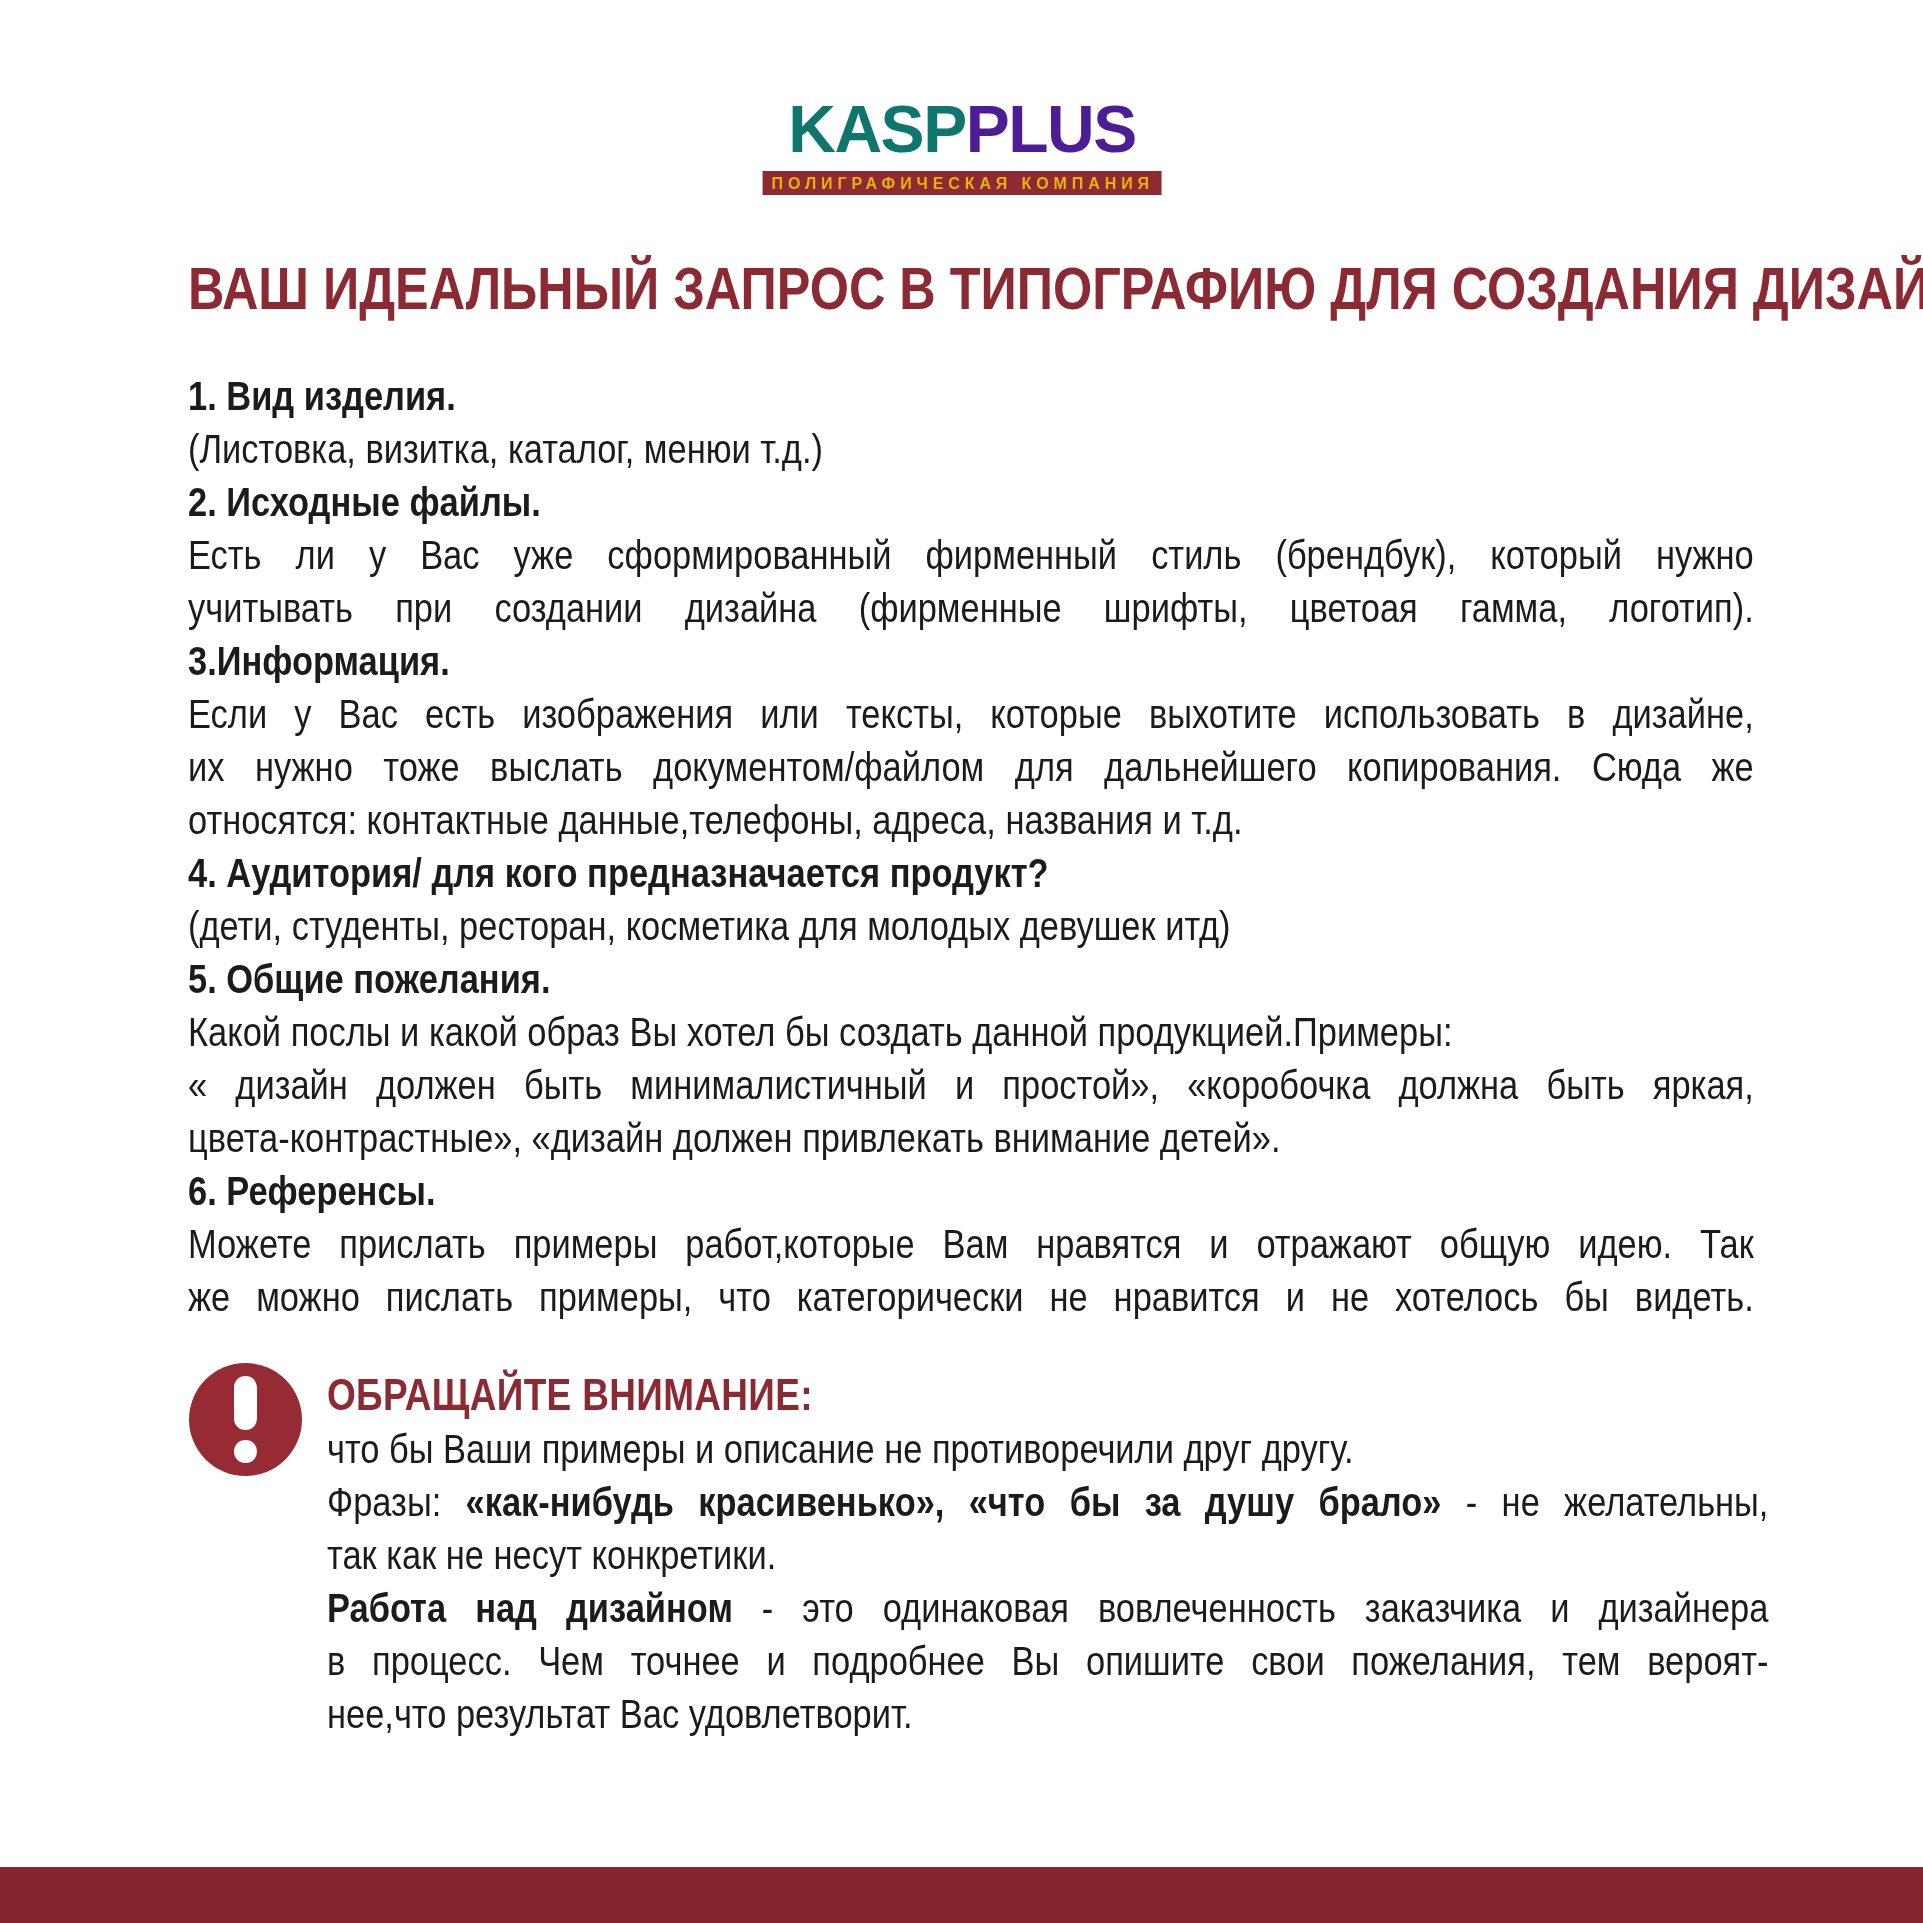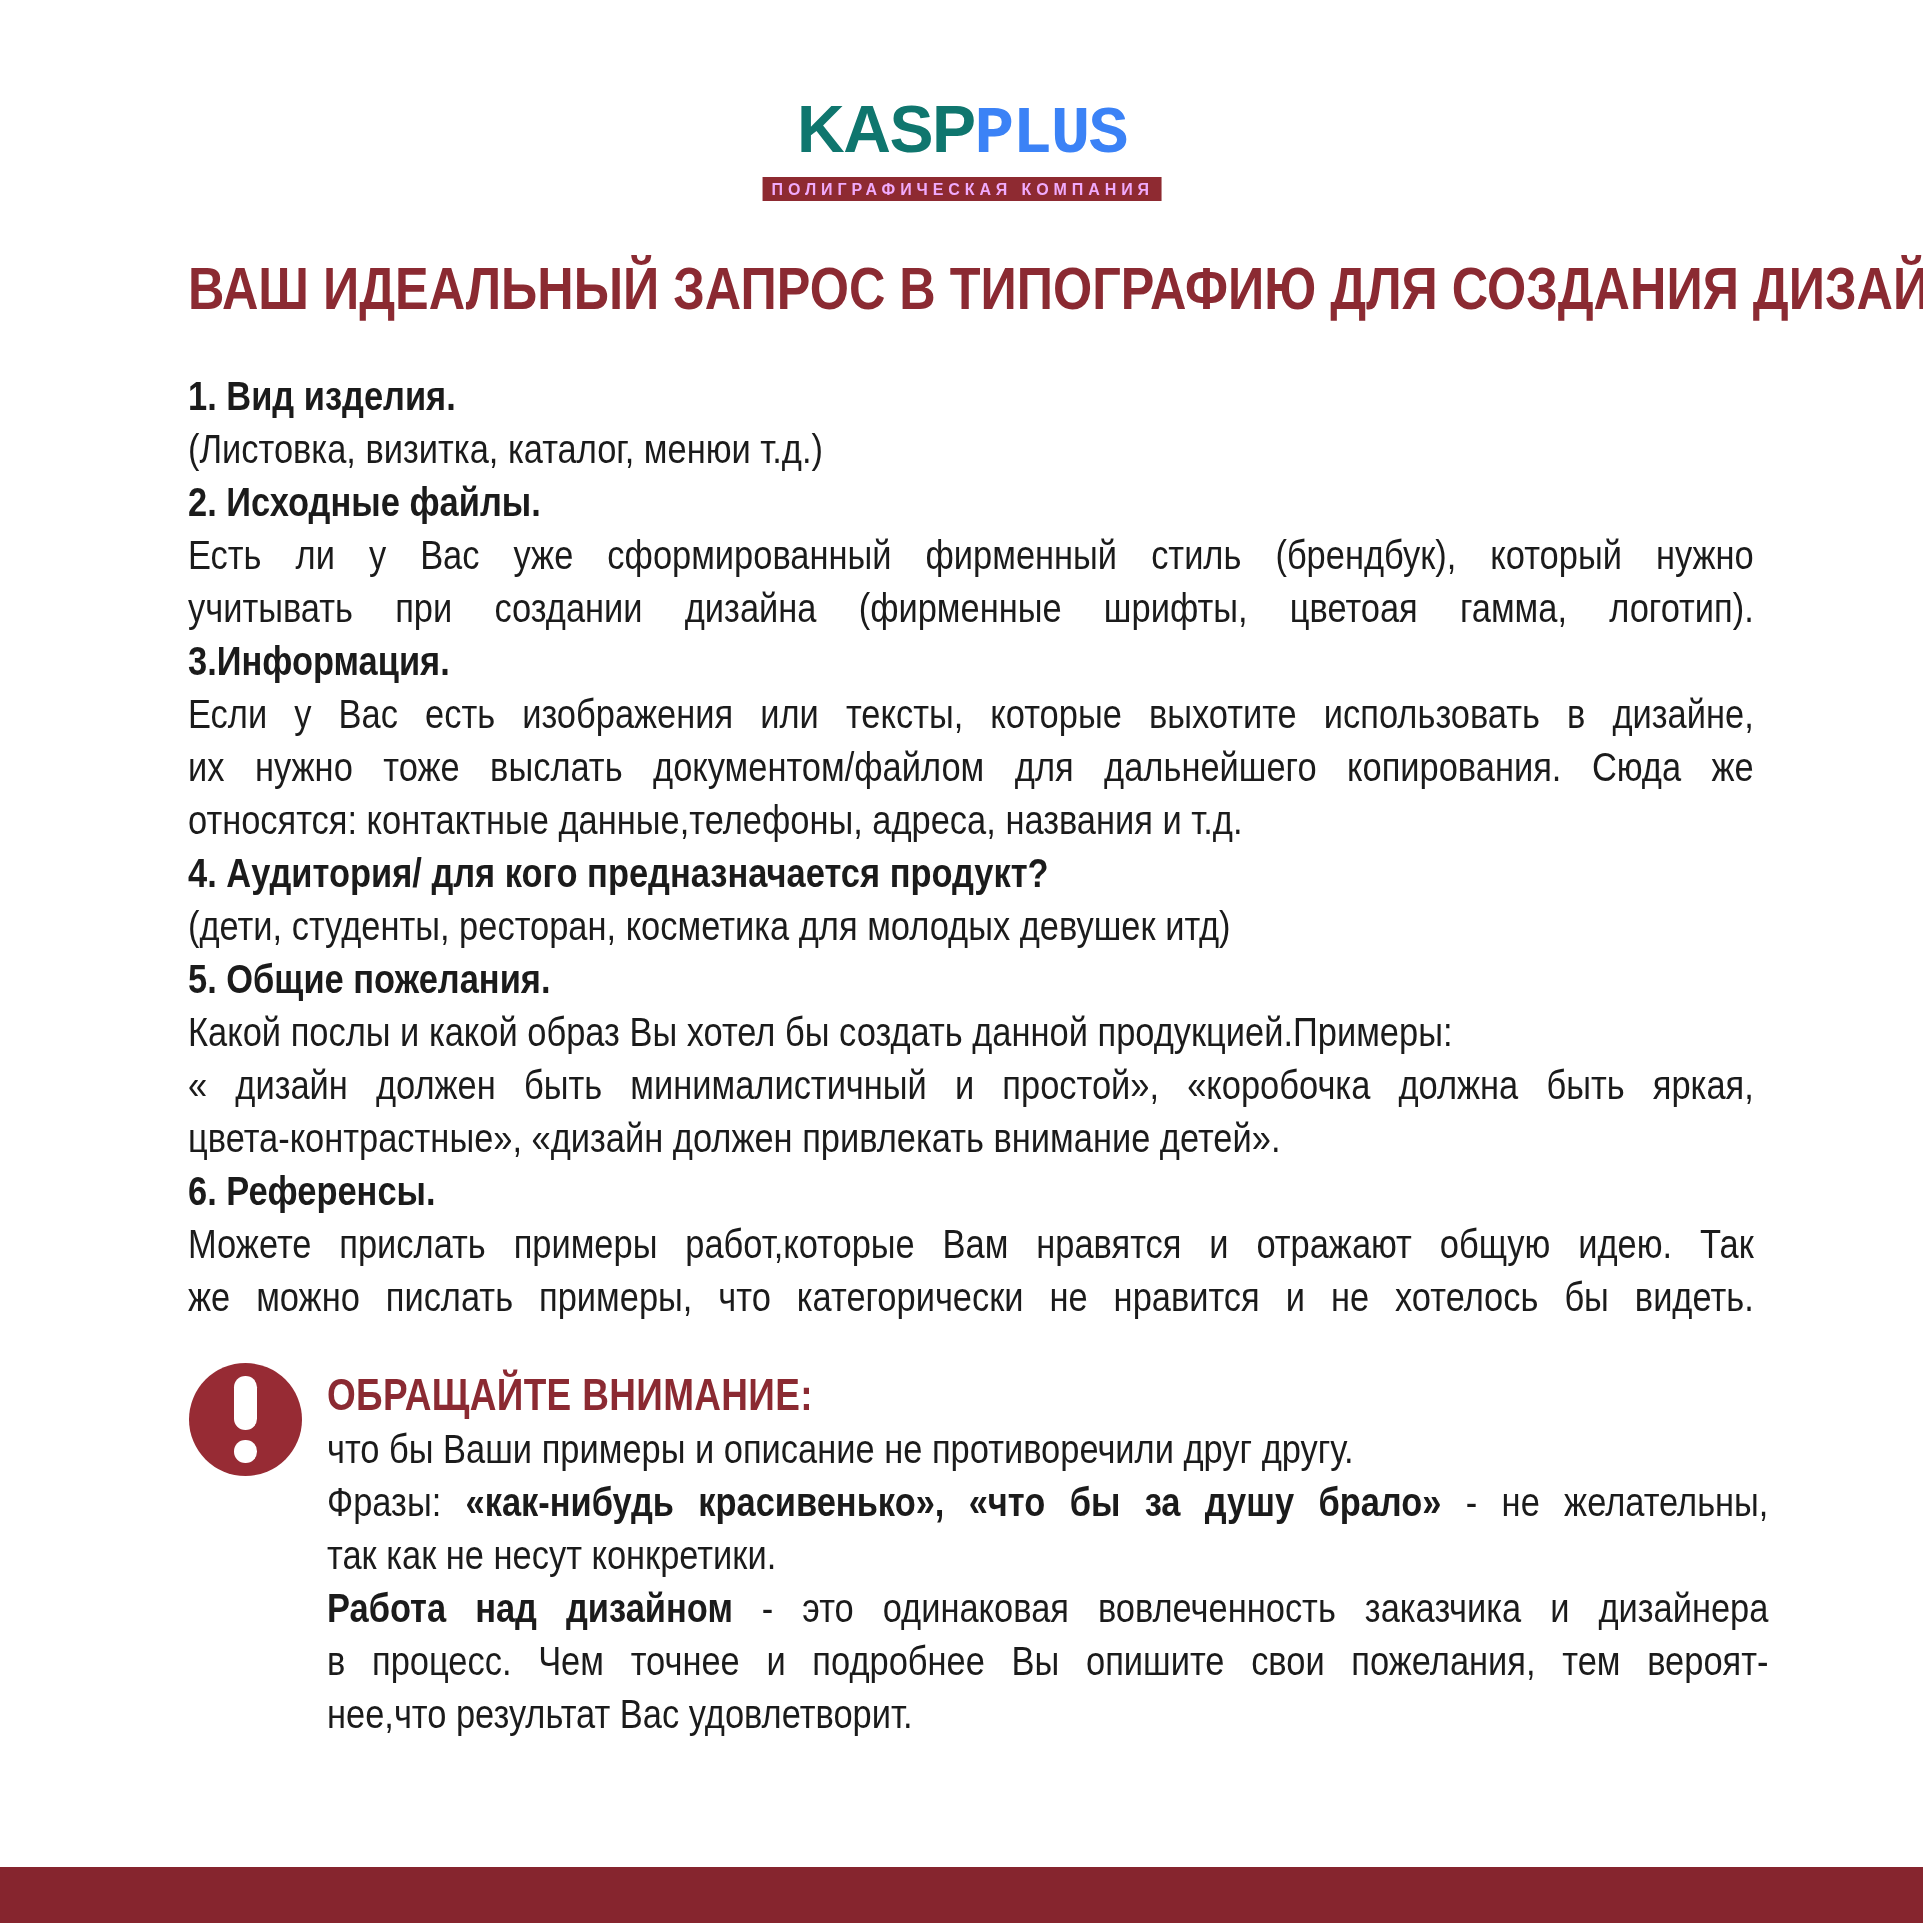--- a/index.html
+++ b/index.html
@@ -6,23 +6,23 @@
   body{
     width:1924px;height:1924px;background:#ffffff;position:relative;overflow:hidden;
     font-family:"Liberation Sans",sans-serif;color:#1b1b1b;
   }
   .page{position:absolute;inset:0;}
 
   
   .logo{position:absolute;top:96px;left:50%;transform:translateX(-50%);text-align:center;}
   .logo-text{font-size:66px;font-weight:800;letter-spacing:-1.5px;line-height:1;white-space:nowrap;}
   .logo-kasp{color:#0f766e;}
-  .logo-plus{color:#3b82f6;font-family:Liberation Mono, monospace;}
+  .logo-plus{color:#4c1d95;}
   .logo-band{
-    margin-top:9px;background:#8E2A31;color:#f0abfc;
+    margin-top:9px;background:#8E2A31;color:#eab308;
     font-size:16px;font-weight:700;letter-spacing:4.9px;
     padding:4.5px 7.5px 3.8px 9px;line-height:1;white-space:nowrap;
   }
 
   
   .title{
     position:absolute;left:188px;top:256px;margin:0;
     font-size:60px;font-weight:700;color:#8B2A32;
     white-space:nowrap;line-height:1.1;
     transform:scaleX(0.84);transform-origin:left top;

